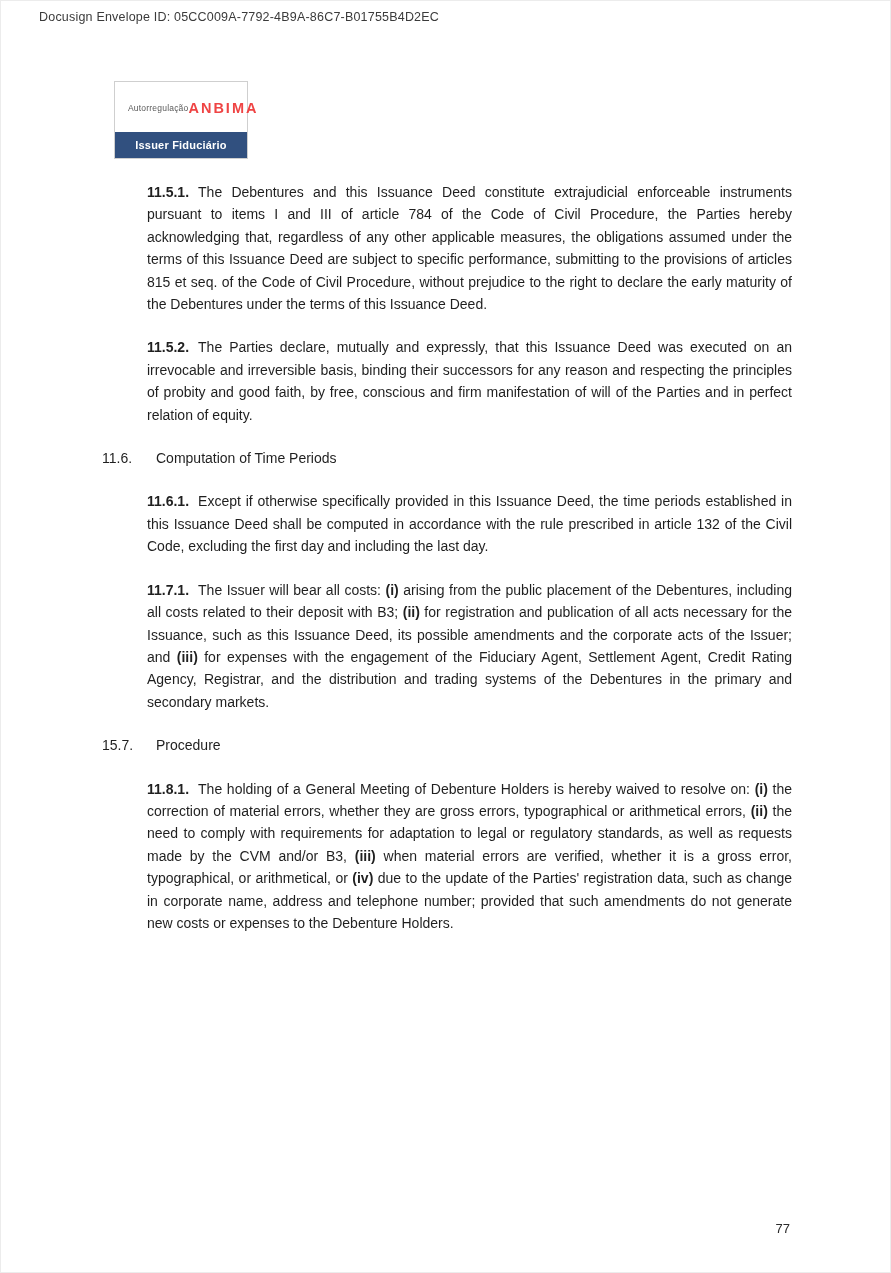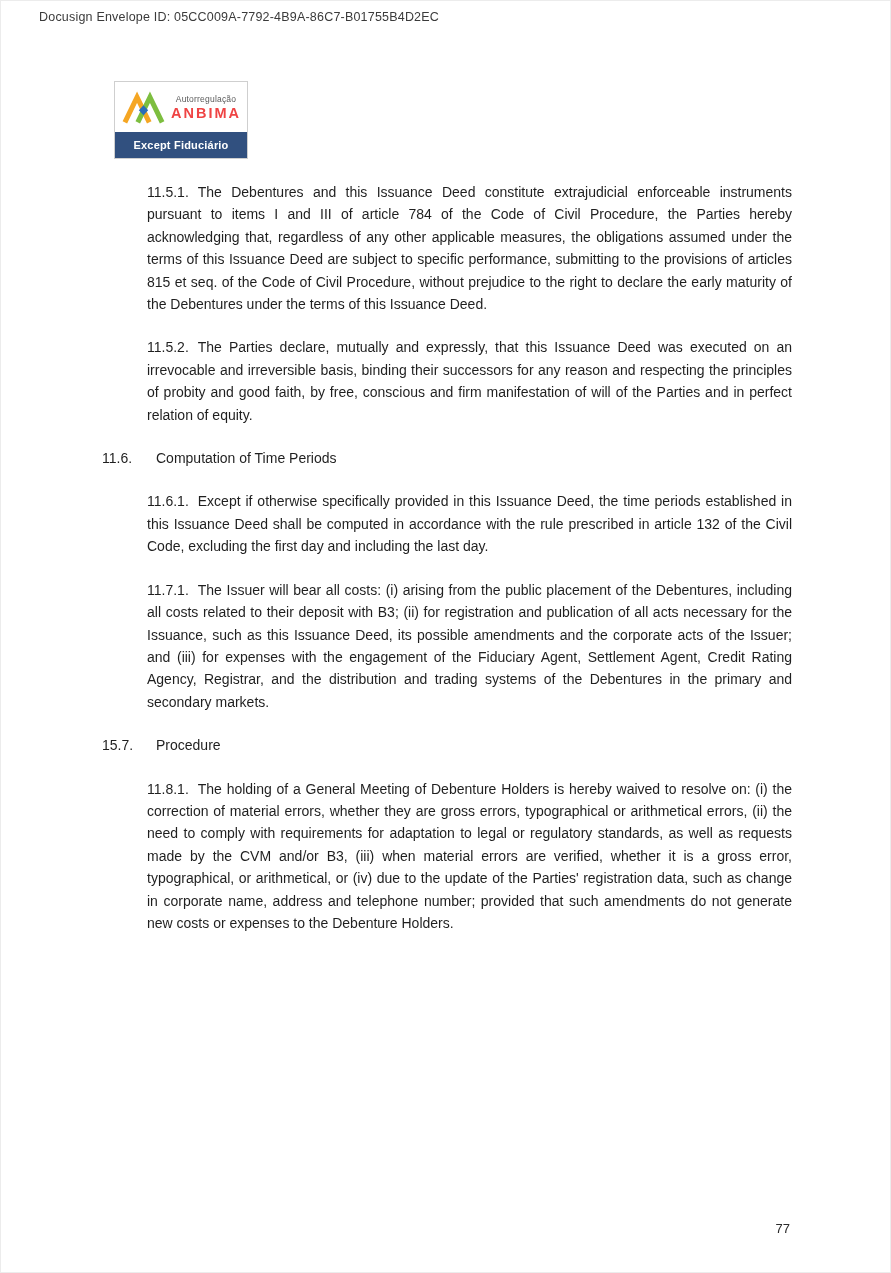--- a/index.html
+++ b/index.html
@@ -33,21 +33,21 @@
     background: #ffffff;
     box-sizing: border-box;
   }
   .seal-top {
     display: flex;
     align-items: center;
     gap: 6px;
     padding: 8px 6px 7px 7px;
     height: 35px;
   }
-  .seal-text { display: flex; flex-direction: column; align-items: center; flex: 1; }
+  .seal-text { display: flex; flex-direction: row; align-items: center; flex: 1; }
   .seal-small { font-size: 8.5px; color: #5a5a5a; letter-spacing: 0.2px; }
   .seal-main  { font-size: 14.5px; font-weight: bold; color: #ef4444; letter-spacing: 2px; margin-top: 1px; }
   .seal-banner {
     height: 26px;
     display: flex;
     align-items: center;
     justify-content: center;
     color: #ffffff;
     font-size: 11px;
     font-weight: bold;
@@ -59,21 +59,21 @@
     top: 180px;
     left: 101px;
     width: 690px;
     font-size: 14px;
     line-height: 22.4px;
   }
   .para {
     margin: 0 0 21px 45px;
     text-align: justify;
   }
-  .para .b { font-weight: normal; }
+  .para .b { font-weight: bold; }
   .para .lead { margin-right: 9px; }
   .heading {
     margin: 0 0 21px 0;
     font-weight: normal;
   }
   .heading .hnum { display: inline-block; min-width: 54px; }
   .page-number {
     position: absolute;
     top: 1220px;
     right: 100px;
@@ -93,21 +93,21 @@
       <svg width="46" height="34" viewBox="0 0 60 42">
         <polyline points="4,41 21,6 38,41" fill="none" stroke="#F5A623" stroke-width="7" stroke-linejoin="miter"></polyline>
         <polyline points="22,41 39,6 56,41" fill="none" stroke="#7DBE3F" stroke-width="7" stroke-linejoin="miter"></polyline>
         <path d="M30 17 L36.5 24 L30 31 L23.5 24 Z" fill="#2B6CB8"></path>
       </svg>
       <div class="seal-text">
         <span class="seal-small">Autorregulação</span>
         <span class="seal-main">ANBIMA</span>
       </div>
     </div>
-    <div class="seal-banner" style="background: rgb(49, 80, 127);">Except Fiduciário</div>
+    <div class="seal-banner" style="background: rgb(49, 80, 127);">Issuer Fiduciário</div>
   </div>
 
   <main class="doc-body">
       <p class="para"><span class="b lead">11.5.1.</span><span>The Debentures and this Issuance Deed constitute extrajudicial enforceable instruments pursuant to items I and III of article 784 of the Code of Civil Procedure, the Parties hereby acknowledging that, regardless of any other applicable measures, the obligations assumed under the terms of this Issuance Deed are subject to specific performance, submitting to the provisions of articles 815 et seq. of the Code of Civil Procedure, without prejudice to the right to declare the early maturity of the Debentures under the terms of this Issuance Deed.</span></p>
       <p class="para"><span class="b lead">11.5.2.</span><span>The Parties declare, mutually and expressly, that this Issuance Deed was executed on an irrevocable and irreversible basis, binding their successors for any reason and respecting the principles of probity and good faith, by free, conscious and firm manifestation of will of the Parties and in perfect relation of equity.</span></p>
       <div class="heading"><span class="hnum">11.6.</span><span>Computation of Time Periods</span></div>
       <p class="para"><span class="b lead">11.6.1.</span><span>Except if otherwise specifically provided in this Issuance Deed, the time periods established in this Issuance Deed shall be computed in accordance with the rule prescribed in article 132 of the Civil Code, excluding the first day and including the last day.</span></p>
       <p class="para"><span class="b lead">11.7.1.</span><span>The Issuer will bear all costs: </span><span class="b">(i)</span><span> arising from the public placement of the Debentures, including all costs related to their deposit with B3; </span><span class="b">(ii)</span><span> for registration and publication of all acts necessary for the Issuance, such as this Issuance Deed, its possible amendments and the corporate acts of the Issuer; and </span><span class="b">(iii)</span><span> for expenses with the engagement of the Fiduciary Agent, Settlement Agent, Credit Rating Agency, Registrar, and the distribution and trading systems of the Debentures in the primary and secondary markets.</span></p>
       <div class="heading"><span class="hnum">15.7.</span><span>Procedure</span></div>
       <p class="para"><span class="b lead">11.8.1.</span><span>The holding of a General Meeting of Debenture Holders is hereby waived to resolve on: </span><span class="b">(i)</span><span> the correction of material errors, whether they are gross errors, typographical or arithmetical errors, </span><span class="b">(ii)</span><span> the need to comply with requirements for adaptation to legal or regulatory standards, as well as requests made by the CVM and/or B3, </span><span class="b">(iii)</span><span> when material errors are verified, whether it is a gross error, typographical, or arithmetical, or </span><span class="b">(iv)</span><span> due to the update of the Parties' registration data, such as change in corporate name, address and telephone number; provided that such amendments do not generate new costs or expenses to the Debenture Holders.</span></p>

